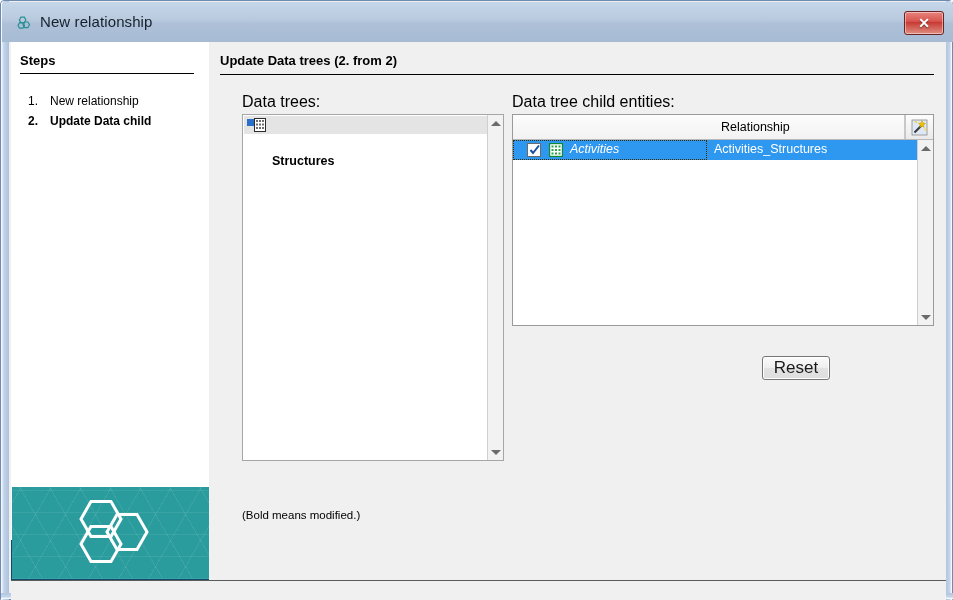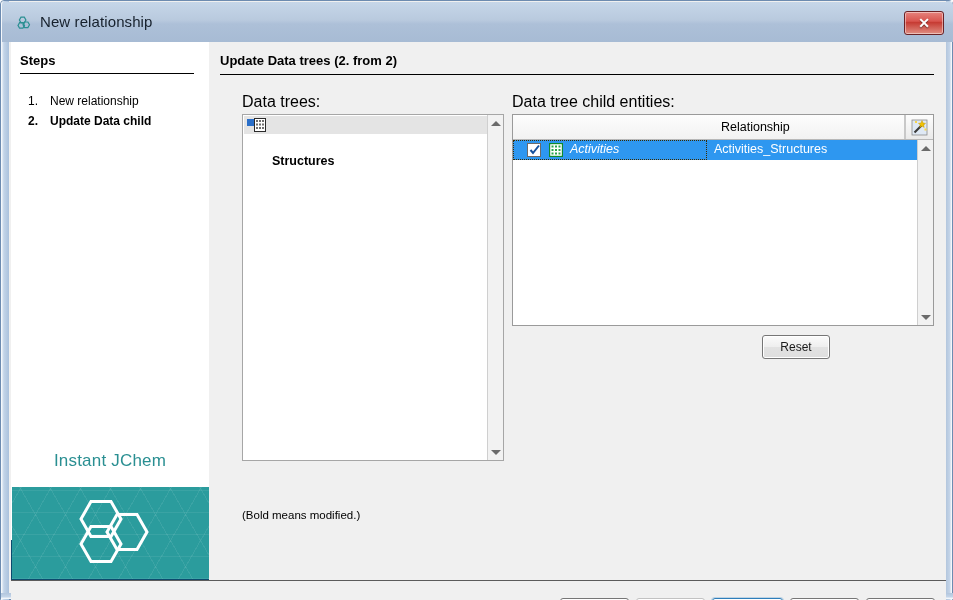--- a/index.html
+++ b/index.html
@@ -277,25 +277,26 @@
     box-sizing: border-box;
   }
 
   
   .btn {
     position: absolute;
     box-sizing: border-box;
     border: 1px solid #767676;
     border-radius: 3px;
     background: linear-gradient(to bottom,#fbfbfb 0%,#efefef 48%,#e2e2e2 52%,#dedede 100%);
-    font-size: 12px;
+    font-size: 17px;
     color: #1a1a1a;
     display: flex; align-items: center; justify-content: center;
     cursor: pointer;
     box-shadow: inset 0 0 0 1px #ffffff;
+    margin-top: 21px;
   }
   .btn.disabled {
     color: #a7a7a7;
     border-color: #c2c2c2;
     background: linear-gradient(to bottom,#f7f7f7 0%,#f0f0f0 100%);
     cursor: default;
   }
   .btn.primary {
     border-color: #2e7ebb;
     background: linear-gradient(to bottom,#f2fbff 0%,#dff1fb 48%,#c9e8f8 52%,#bde2f6 100%);
@@ -357,21 +358,20 @@
 
       <div class="step-row" style="top:52px;">
         <span class="step-num">1.</span>
         <span class="step-lbl">New relationship</span>
       </div>
       <div class="step-row active" style="top:72px;">
         <span class="step-num">2.</span>
         <span class="step-lbl">Update Data child</span>
       </div>
 
-      <div id="brand-text">Instant JChem</div>
 
       <div id="brand-panel">
         <div class="tri"></div>
         <div id="brand-logo">
           <svg width="84" height="68" viewBox="0 0 84 68">
             <g fill="none" stroke="#ffffff" stroke-width="3">
               <polygon points="22,4 42,4 52,21.5 42,39 22,39 12,21.5"></polygon>
               <polygon points="22,29 42,29 52,46.5 42,64 22,64 12,46.5"></polygon>
               <polygon points="48,17 68,17 78,34.5 68,52 48,52 38,34.5"></polygon>
             </g>

